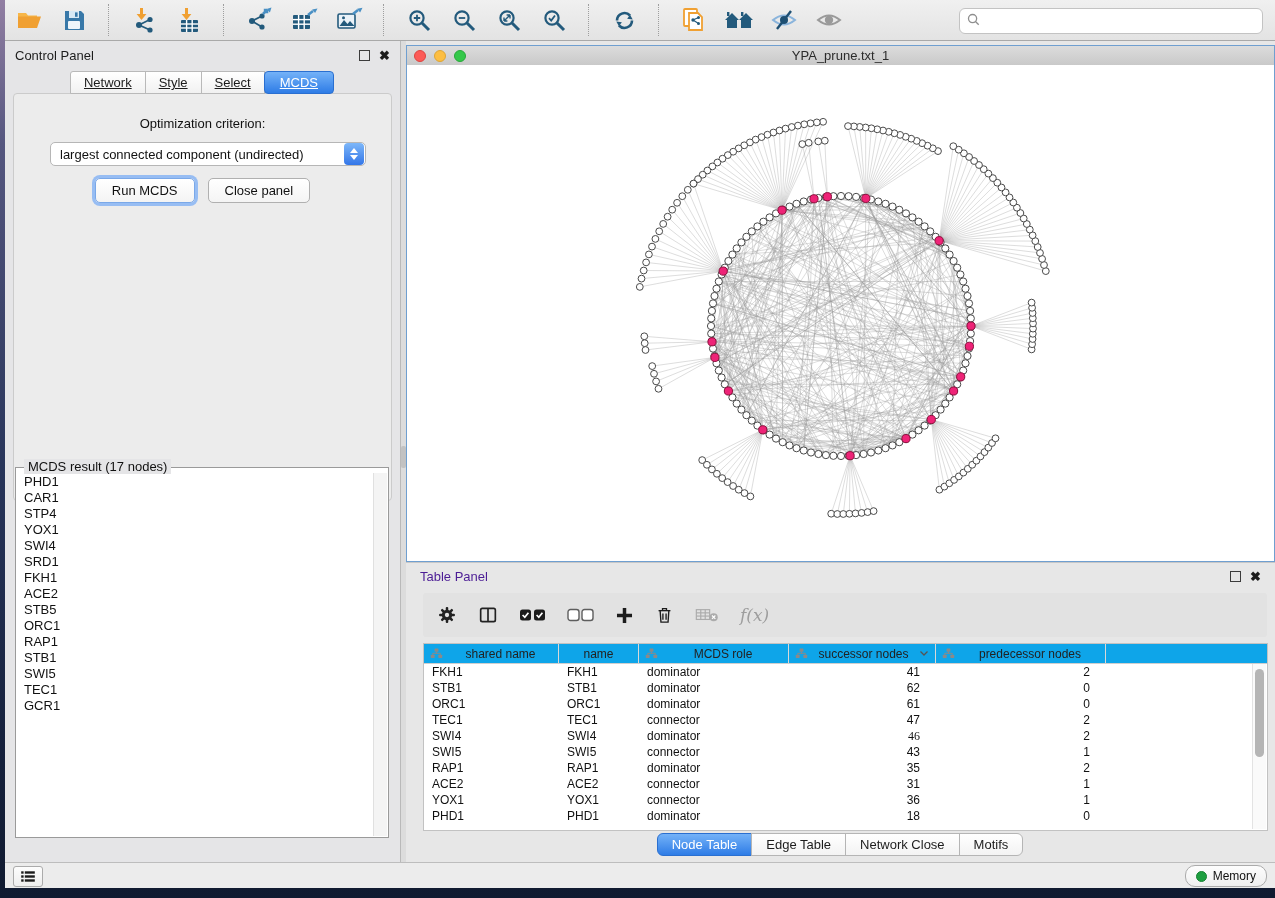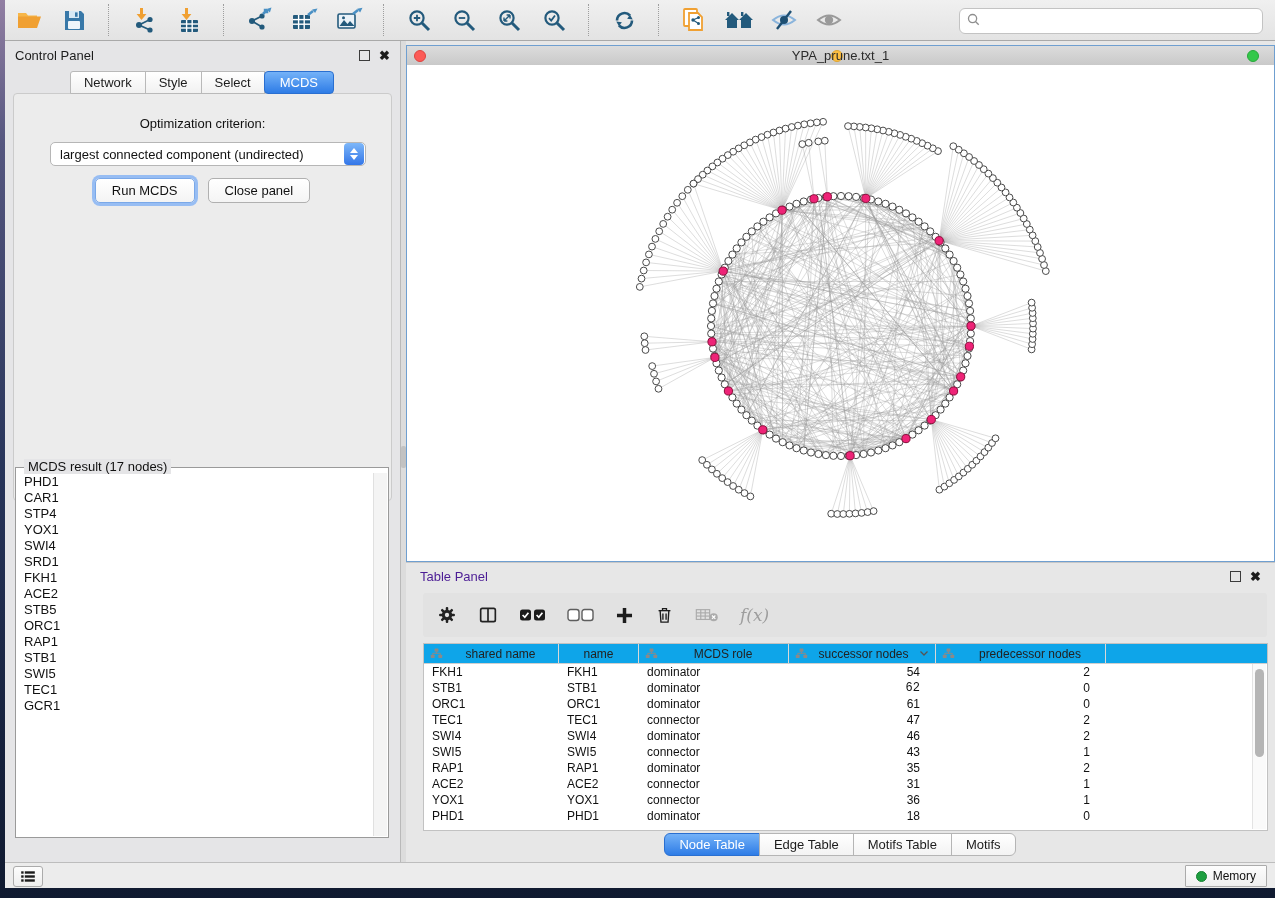--- a/index.html
+++ b/index.html
@@ -24,21 +24,21 @@
 
   
   .control-panel{position:absolute;left:0;top:41px;width:396px;height:821px;background:#e5e5e7;box-sizing:border-box;border-right:1px solid #b9b9b9;}
   .cp-header{height:28px;display:flex;align-items:center;padding:0 10px;}
   .cp-title{font-size:13px;color:#1c1c1c;}
   .win-btns{margin-left:auto;display:flex;align-items:center;gap:9px;}
   .float-btn{width:9px;height:9px;border:1.5px solid #3c3c3c;display:inline-block;}
   .close-btn{font-size:13px;font-weight:bold;color:#1c1c1c;line-height:1;}
   .cp-tabs{position:absolute;left:0;top:30px;width:100%;display:flex;justify-content:center;z-index:2;}
   .cp-tab{font-size:13px;color:#1c1c1c;background:linear-gradient(#fff,#f1f1f1);border:1px solid #b9b9b9;
-    padding:3px 13px;margin-left:-1px;}
+    padding:3px 13px;margin-left:-1px;text-decoration:underline;}
   .cp-tab:first-child{border-radius:3px 0 0 0;}
   .cp-tab.selected{background:linear-gradient(#74b2f8,#2e7ce6);color:#fff;border-color:#2a6fd0;border-radius:4px;padding:3px 15px;}
   .cp-body{position:absolute;left:8px;top:52px;width:379px;height:408px;box-sizing:border-box;
     background:#ececec;border:1px solid #cbcbcb;border-radius:4px;}
   .opt-label{margin-top:22px;text-align:center;font-size:13px;color:#111;}
   .combo{position:absolute;left:36px;top:48px;width:316px;height:24px;background:#fff;border:1px solid #b6b6b6;
     border-radius:5px;display:flex;align-items:center;box-sizing:border-box;}
   .combo-text{flex:1;font-size:13px;color:#111;padding-left:9px;white-space:nowrap;}
   .combo-step{width:20px;height:22px;border-radius:4px;background:linear-gradient(#7db7f9,#3376e8);
     display:flex;flex-direction:column;align-items:center;justify-content:center;gap:2px;margin-right:1px;}
@@ -56,21 +56,21 @@
   .mcds-scroll{position:absolute;top:5px;bottom:1px;right:1px;width:13px;background:#f4f4f4;border-left:1px solid #e0e0e0;}
 
   
   .v-divider{position:absolute;left:396px;top:41px;width:5px;height:821px;background:#dcdcdc;}
   .v-handle{position:absolute;left:0;top:405px;width:5px;height:22px;background:#c2c2c2;border-radius:2px;}
 
   
   .net-window{position:absolute;left:401px;top:45px;width:869px;height:517px;box-sizing:border-box;
     background:#fff;border:1px solid #6f9fd0;}
   .net-titlebar{height:19px;background:linear-gradient(#dcdcdc,#c9c9c9);border-bottom:1px solid #a5a5a5;
-    display:flex;align-items:center;padding:0 7px;position:relative;justify-content:space-between;}
+    display:flex;align-items:center;padding:0 7px;position:relative;}
   .tl{width:12px;height:12px;border-radius:50%;margin-right:8px;display:inline-block;box-sizing:border-box;}
   .tl.red{background:#fc5b57;border:1px solid #dd4440;}
   .tl.yellow{background:#fdbe41;border:1px solid #dda535;}
   .tl.green{background:#34c84a;border:1px solid #27a83a;}
   .net-title{position:absolute;left:0;right:0;text-align:center;font-size:13px;color:#2b2b2b;}
   .net-canvas{position:absolute;left:0;top:19px;right:0;bottom:0;background:#fff;}
 
   
   .table-panel{position:absolute;left:401px;top:562px;width:869px;height:300px;background:#e7e7e7;box-sizing:border-box;border-top:1px solid #c7c7c7;}
   .tp-header{height:27px;display:flex;align-items:center;padding:0 14px;}
@@ -94,21 +94,21 @@
     padding:3px 14px;margin-left:-1px;}
   .tp-tab:first-child{border-radius:6px 0 0 6px;}
   .tp-tab:last-child{border-radius:0 6px 6px 0;}
   .tp-tab.selected{background:linear-gradient(#74b2f8,#2e7ce6);color:#fff;border-color:#2a6fd0;}
 
   
   .statusbar{position:absolute;left:0;top:862px;width:100%;height:26px;background:#ececec;border-top:1px solid #bdbdbd;box-sizing:border-box;}
   .status-list-btn{position:absolute;left:8px;top:3px;width:28px;height:19px;background:linear-gradient(#fdfdfd,#eee);
     border:1px solid #ababab;border-radius:3px;display:flex;align-items:center;justify-content:center;}
   .memory-btn{position:absolute;right:8px;top:2px;height:20px;background:linear-gradient(#fdfdfd,#efefef);
-    border:1px solid #ababab;border-radius:1px;display:flex;align-items:center;gap:6px;padding:0 10px;font-size:12px;color:#111;}
+    border:1px solid #ababab;border-radius:10px;display:flex;align-items:center;gap:6px;padding:0 10px;font-size:12px;color:#111;}
   .mem-dot{width:11px;height:11px;border-radius:50%;background:#1d9e3f;border:1px solid #168232;box-sizing:border-box;}
 </style>
 </head>
 <body>
 
 <div class="app">
 
   <div class="toolbar">
     <div class="tb-items">
         <span class="tb-btn">
@@ -1252,49 +1252,49 @@
             </svg>
             <span class="lbl">predecessor nodes</span>
           </div>
           <div class="gh-cell" style="flex: 1 1 0%; border-right: none;"></div>
         </div>
       <div class="grid-body">
           <div class="grid-row">
             <div class="g-cell" style="width: 135px; box-sizing: border-box;">FKH1</div>
             <div class="g-cell" style="width: 80px; box-sizing: border-box;">FKH1</div>
             <div class="g-cell" style="width: 150px; box-sizing: border-box;">dominator</div>
-            <div class="g-cell num" style="width: 147px; box-sizing: border-box;">54</div>
+            <div class="g-cell num" style="width: 147px; box-sizing: border-box;">41</div>
             <div class="g-cell num" style="width: 170px; box-sizing: border-box;">2</div>
           </div>
           <div class="grid-row">
             <div class="g-cell" style="width: 135px; box-sizing: border-box;">STB1</div>
             <div class="g-cell" style="width: 80px; box-sizing: border-box;">STB1</div>
             <div class="g-cell" style="width: 150px; box-sizing: border-box;">dominator</div>
-            <div class="g-cell num" style="width: 147px; box-sizing: border-box; font-family: Liberation Mono, monospace;">62</div>
+            <div class="g-cell num" style="width: 147px; box-sizing: border-box;">62</div>
             <div class="g-cell num" style="width: 170px; box-sizing: border-box;">0</div>
           </div>
           <div class="grid-row">
             <div class="g-cell" style="width: 135px; box-sizing: border-box;">ORC1</div>
             <div class="g-cell" style="width: 80px; box-sizing: border-box;">ORC1</div>
             <div class="g-cell" style="width: 150px; box-sizing: border-box;">dominator</div>
             <div class="g-cell num" style="width: 147px; box-sizing: border-box;">61</div>
             <div class="g-cell num" style="width: 170px; box-sizing: border-box;">0</div>
           </div>
           <div class="grid-row">
             <div class="g-cell" style="width: 135px; box-sizing: border-box;">TEC1</div>
             <div class="g-cell" style="width: 80px; box-sizing: border-box;">TEC1</div>
             <div class="g-cell" style="width: 150px; box-sizing: border-box;">connector</div>
             <div class="g-cell num" style="width: 147px; box-sizing: border-box;">47</div>
             <div class="g-cell num" style="width: 170px; box-sizing: border-box;">2</div>
           </div>
           <div class="grid-row">
             <div class="g-cell" style="width: 135px; box-sizing: border-box;">SWI4</div>
             <div class="g-cell" style="width: 80px; box-sizing: border-box;">SWI4</div>
             <div class="g-cell" style="width: 150px; box-sizing: border-box;">dominator</div>
-            <div class="g-cell num" style="width: 147px; box-sizing: border-box;">46</div>
+            <div class="g-cell num" style="width: 147px; box-sizing: border-box; font-family: Liberation Serif, serif;">46</div>
             <div class="g-cell num" style="width: 170px; box-sizing: border-box;">2</div>
           </div>
           <div class="grid-row">
             <div class="g-cell" style="width: 135px; box-sizing: border-box;">SWI5</div>
             <div class="g-cell" style="width: 80px; box-sizing: border-box;">SWI5</div>
             <div class="g-cell" style="width: 150px; box-sizing: border-box;">connector</div>
             <div class="g-cell num" style="width: 147px; box-sizing: border-box;">43</div>
             <div class="g-cell num" style="width: 170px; box-sizing: border-box;">1</div>
           </div>
           <div class="grid-row">
@@ -1326,21 +1326,21 @@
             <div class="g-cell num" style="width: 170px; box-sizing: border-box;">0</div>
           </div>
         </div>
       <div class="grid-scroll">
           <div class="grid-thumb"></div>
         </div>
     </div>
     <div class="tp-tabs">
         <span class="tp-tab selected">Node Table</span>
         <span class="tp-tab">Edge Table</span>
-        <span class="tp-tab">Motifs Table</span>
+        <span class="tp-tab">Network Close</span>
         <span class="tp-tab">Motifs</span>
       </div>
   </div>
 
   <div class="statusbar">
     <span class="status-list-btn">
       <svg width="16" height="13" viewBox="0 0 20 16" fill="#1c1c1c">
           <rect x="1.5" y="1.5" width="3" height="3"></rect>
           <rect x="6" y="1.5" width="12.5" height="3"></rect>
           <rect x="1.5" y="6.5" width="3" height="3"></rect>

